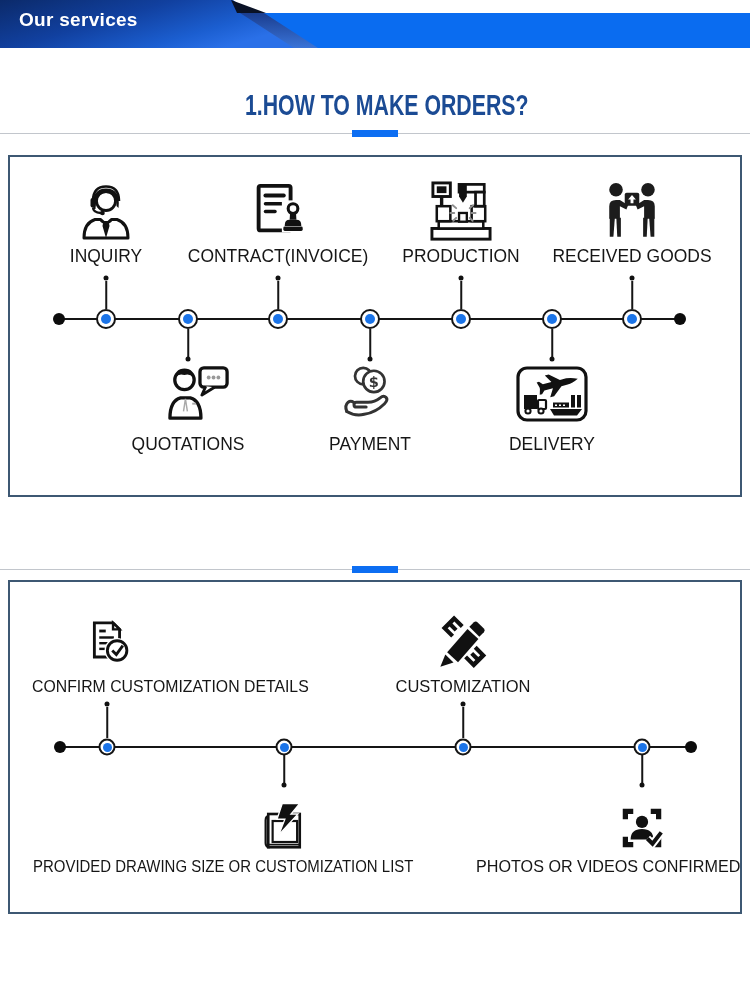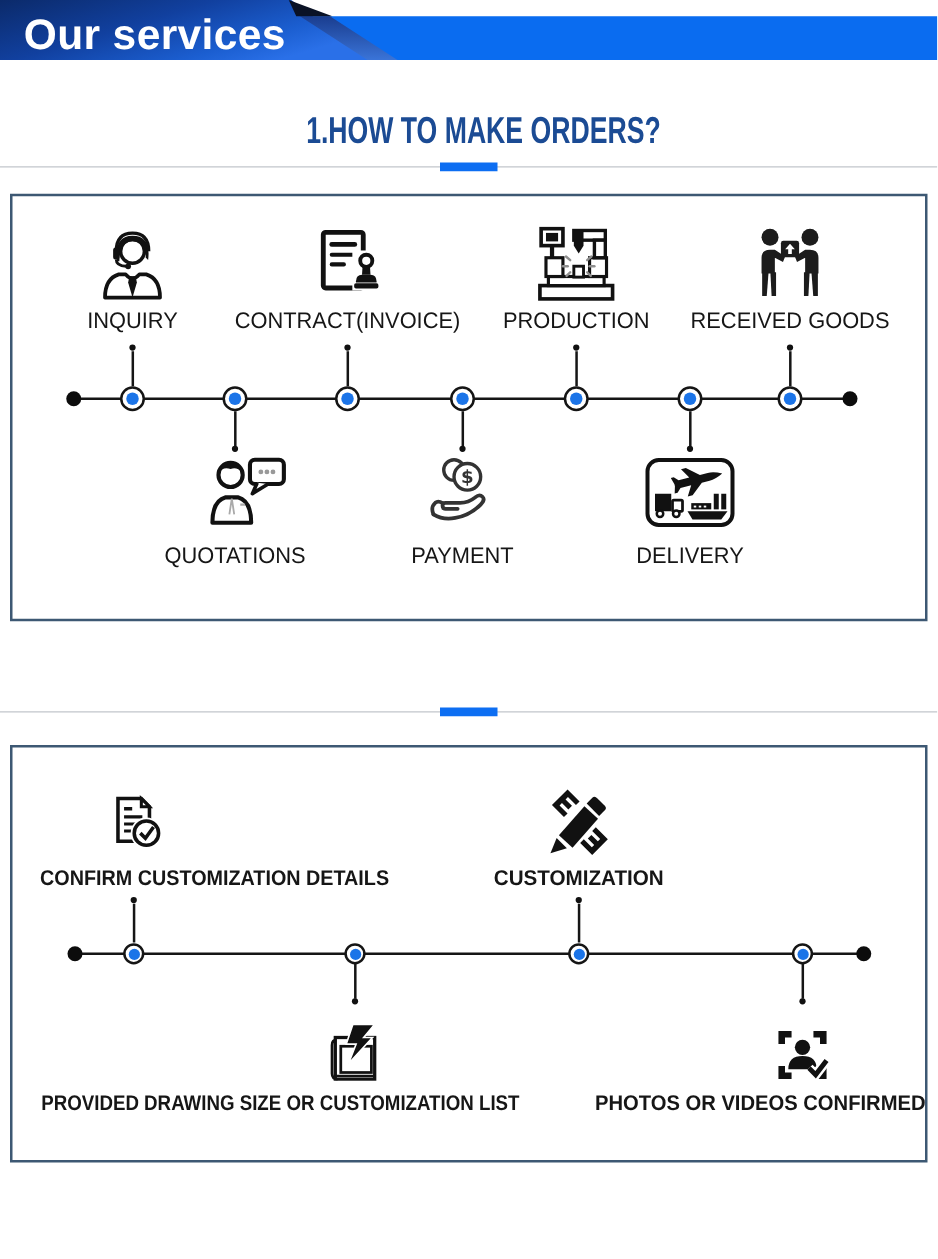--- a/index.html
+++ b/index.html
@@ -1,33 +1,33 @@
 <!DOCTYPE html>
 <html><head>
 <meta charset="utf-8">
 <style>
   html,body{margin:0;padding:0;}
   .page{position:relative;width:750px;height:1007px;background:#fff;overflow:hidden;font-family:"Liberation Sans",sans-serif;}
   .banner{position:absolute;left:0;top:0;width:750px;height:48px;}
   .banner-bar{position:absolute;left:0;top:13px;width:750px;height:35px;background:#0a6cf0;}
   .banner-ribbon{position:absolute;left:0;top:0;width:340px;height:48px;}
-  .banner-title{position:absolute;left:19px;top:9px;font-size:34px;font-weight:bold;color:#fff;letter-spacing:0.3px;}
+  .banner-title{position:absolute;left:19px;top:9px;font-size:19px;font-weight:bold;color:#fff;letter-spacing:0.3px;}
   .heading{position:absolute;width:750px;text-align:center;color:#1b4b94;font-weight:bold;padding-left:12px;}
   .heading>span{display:inline-block;transform:scaleX(0.71);font-size:30px;white-space:nowrap;}
   #h1{top:88px;}
   #h2{top:533px;}
   .divline{position:absolute;left:0;width:750px;height:1px;background:#c2c6cc;}
   #divline1{top:133px;}
   #divline2{top:569px;}
   .dash{position:absolute;left:352px;width:46px;height:7px;background:#0d6ef2;}
   #dash1{top:130px;}
   #dash2{top:566px;}
   .pbox{position:absolute;left:8px;width:730px;border:2px solid #3d5873;background:#fff;}
   #box1{top:155px;height:338px;}
-  #box2{top:596px;height:330px;font-weight:bold;}
+  #box2{top:580px;height:330px;}
   .hline{position:absolute;height:2px;background:#151515;}
   .enddot{position:absolute;width:12px;height:12px;border-radius:50%;background:#0c0c0c;transform:translate(-50%,-50%);}
   .node{position:absolute;width:20px;height:20px;border:2px solid #151515;border-radius:50%;background:#fff;transform:translate(-50%,-50%);box-sizing:border-box;}
   .node::after{content:"";position:absolute;left:50%;top:50%;width:10px;height:10px;border-radius:50%;background:#1b74e8;transform:translate(-50%,-50%);}
   .node.small{width:17px;height:17px;}
   .node.small::after{width:9px;height:9px;}
   .vline{position:absolute;width:1.5px;background:#151515;transform:translateX(-50%);}
   .cdot{position:absolute;width:5px;height:5px;border-radius:50%;background:#111;transform:translate(-50%,-50%);}
   .icon{position:absolute;transform:translateX(-50%);}
   .icon svg{display:block;}

